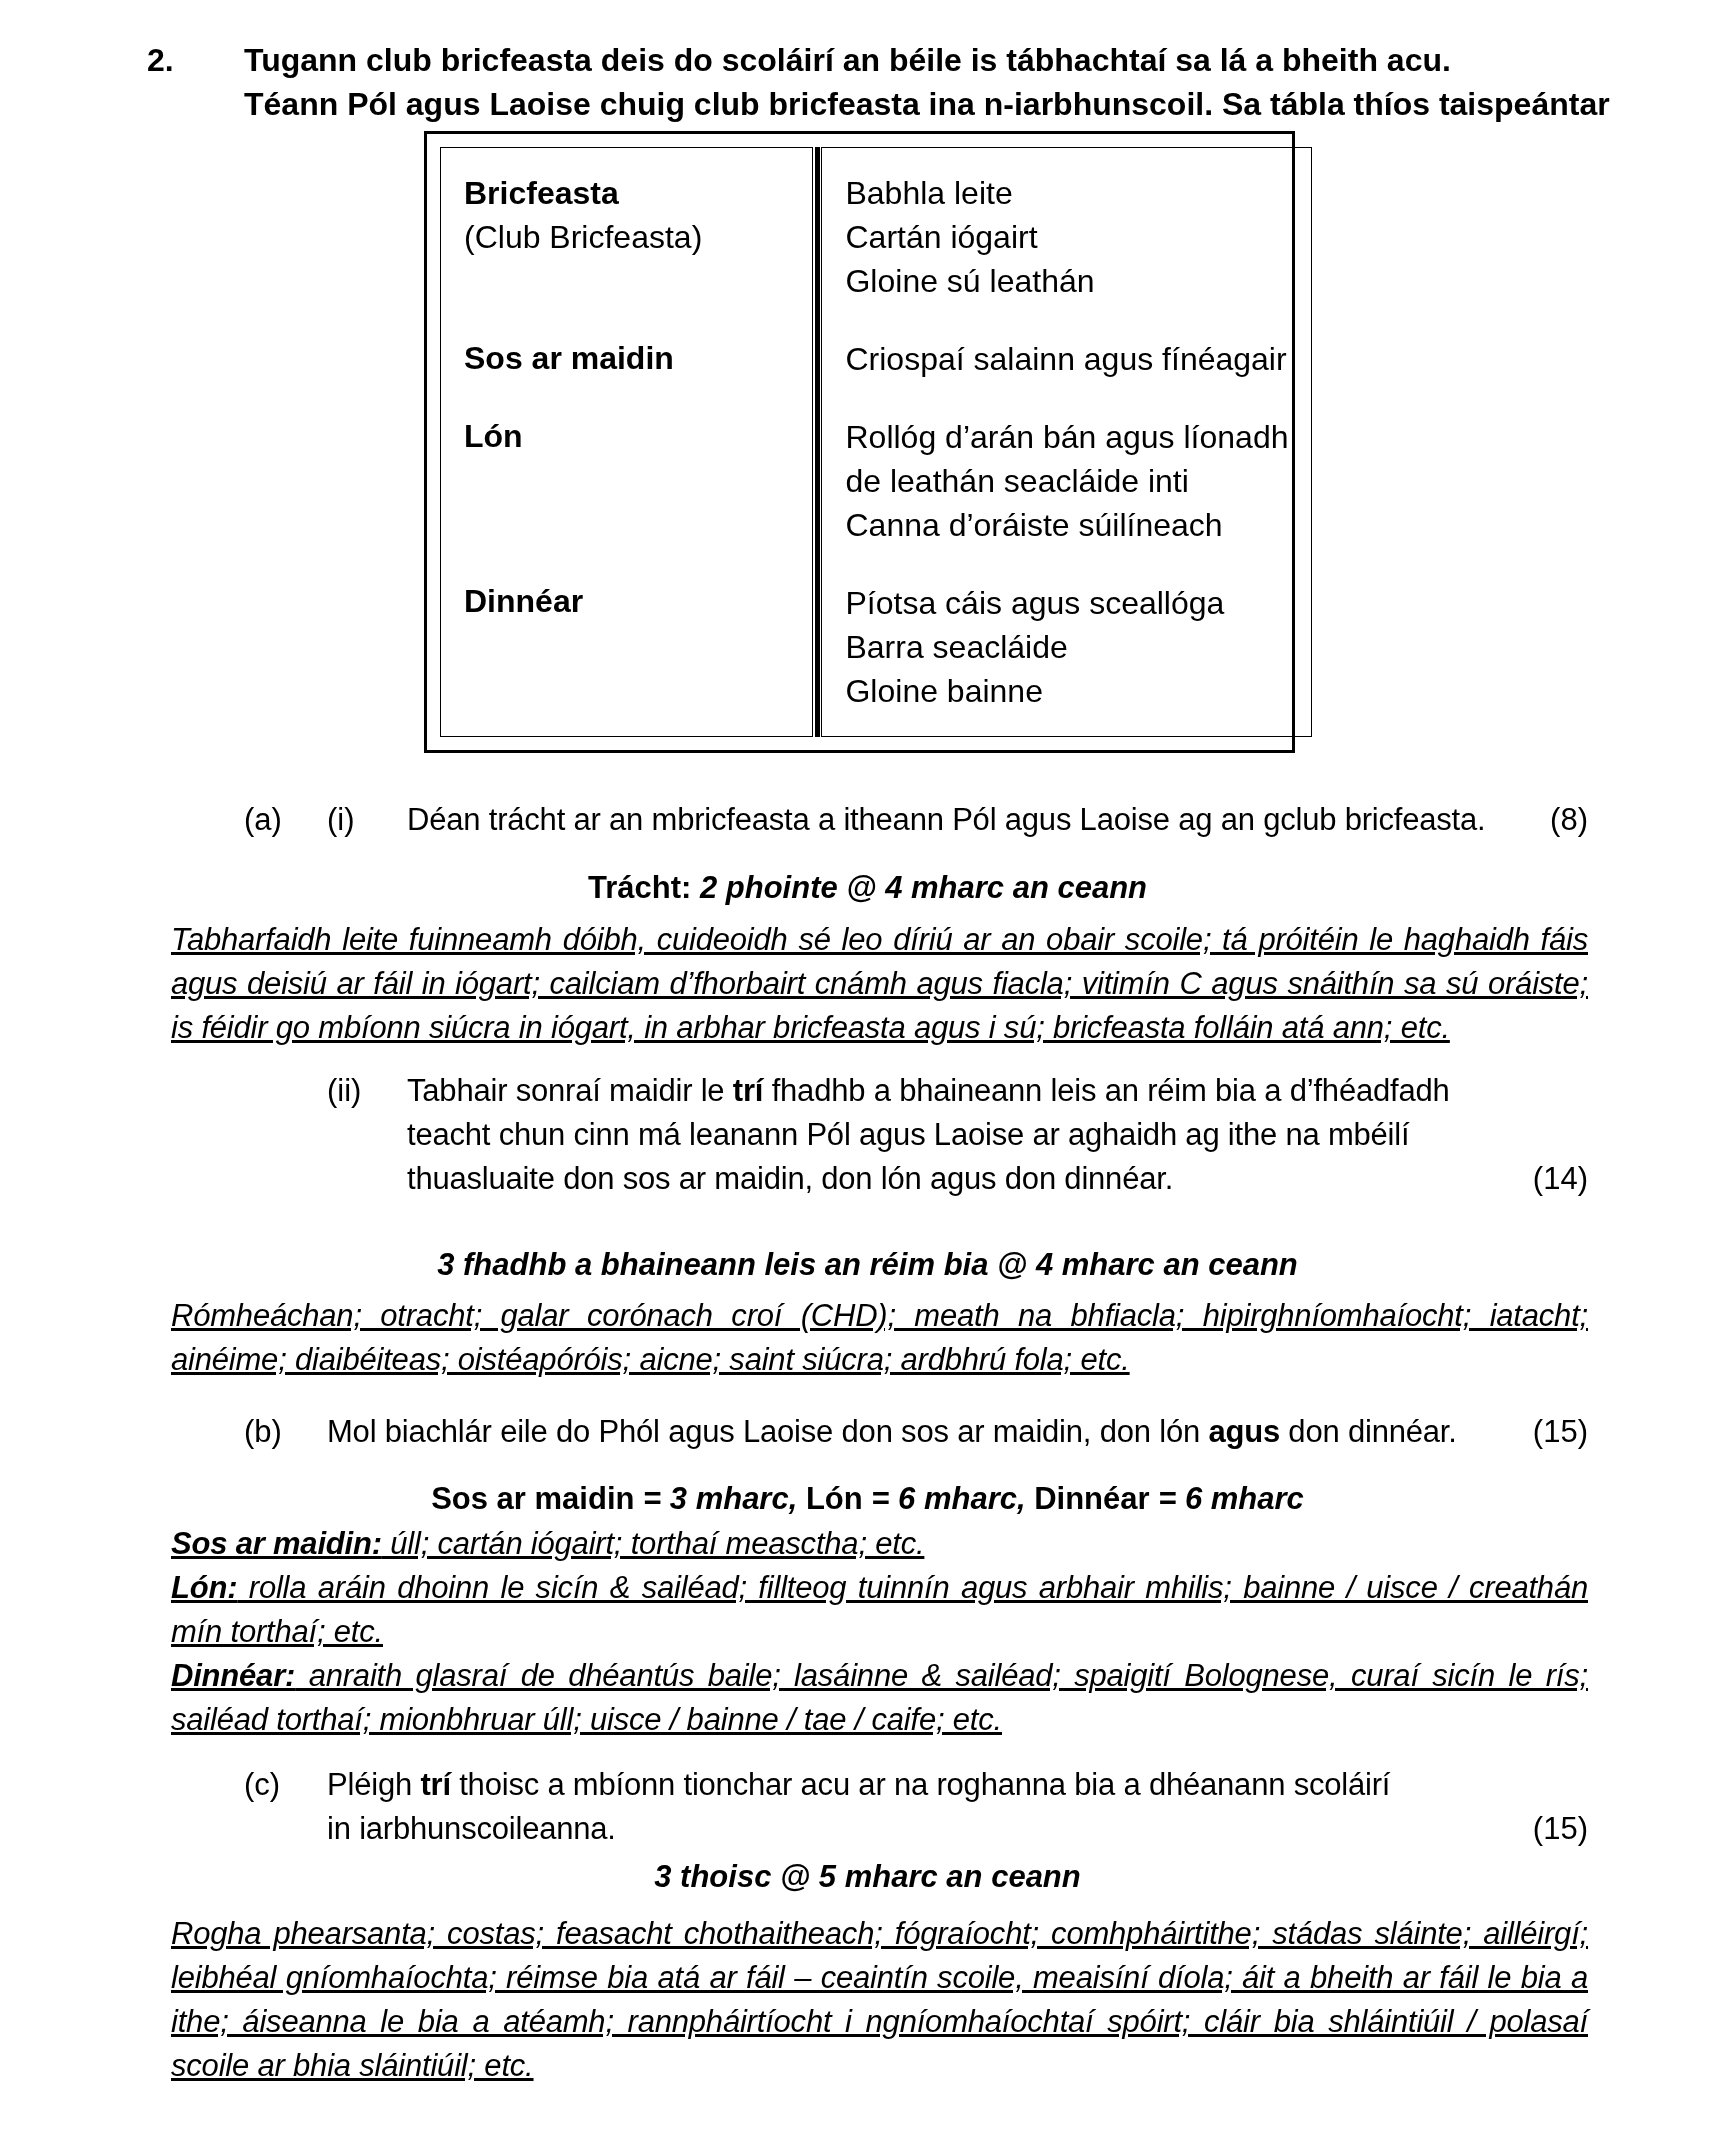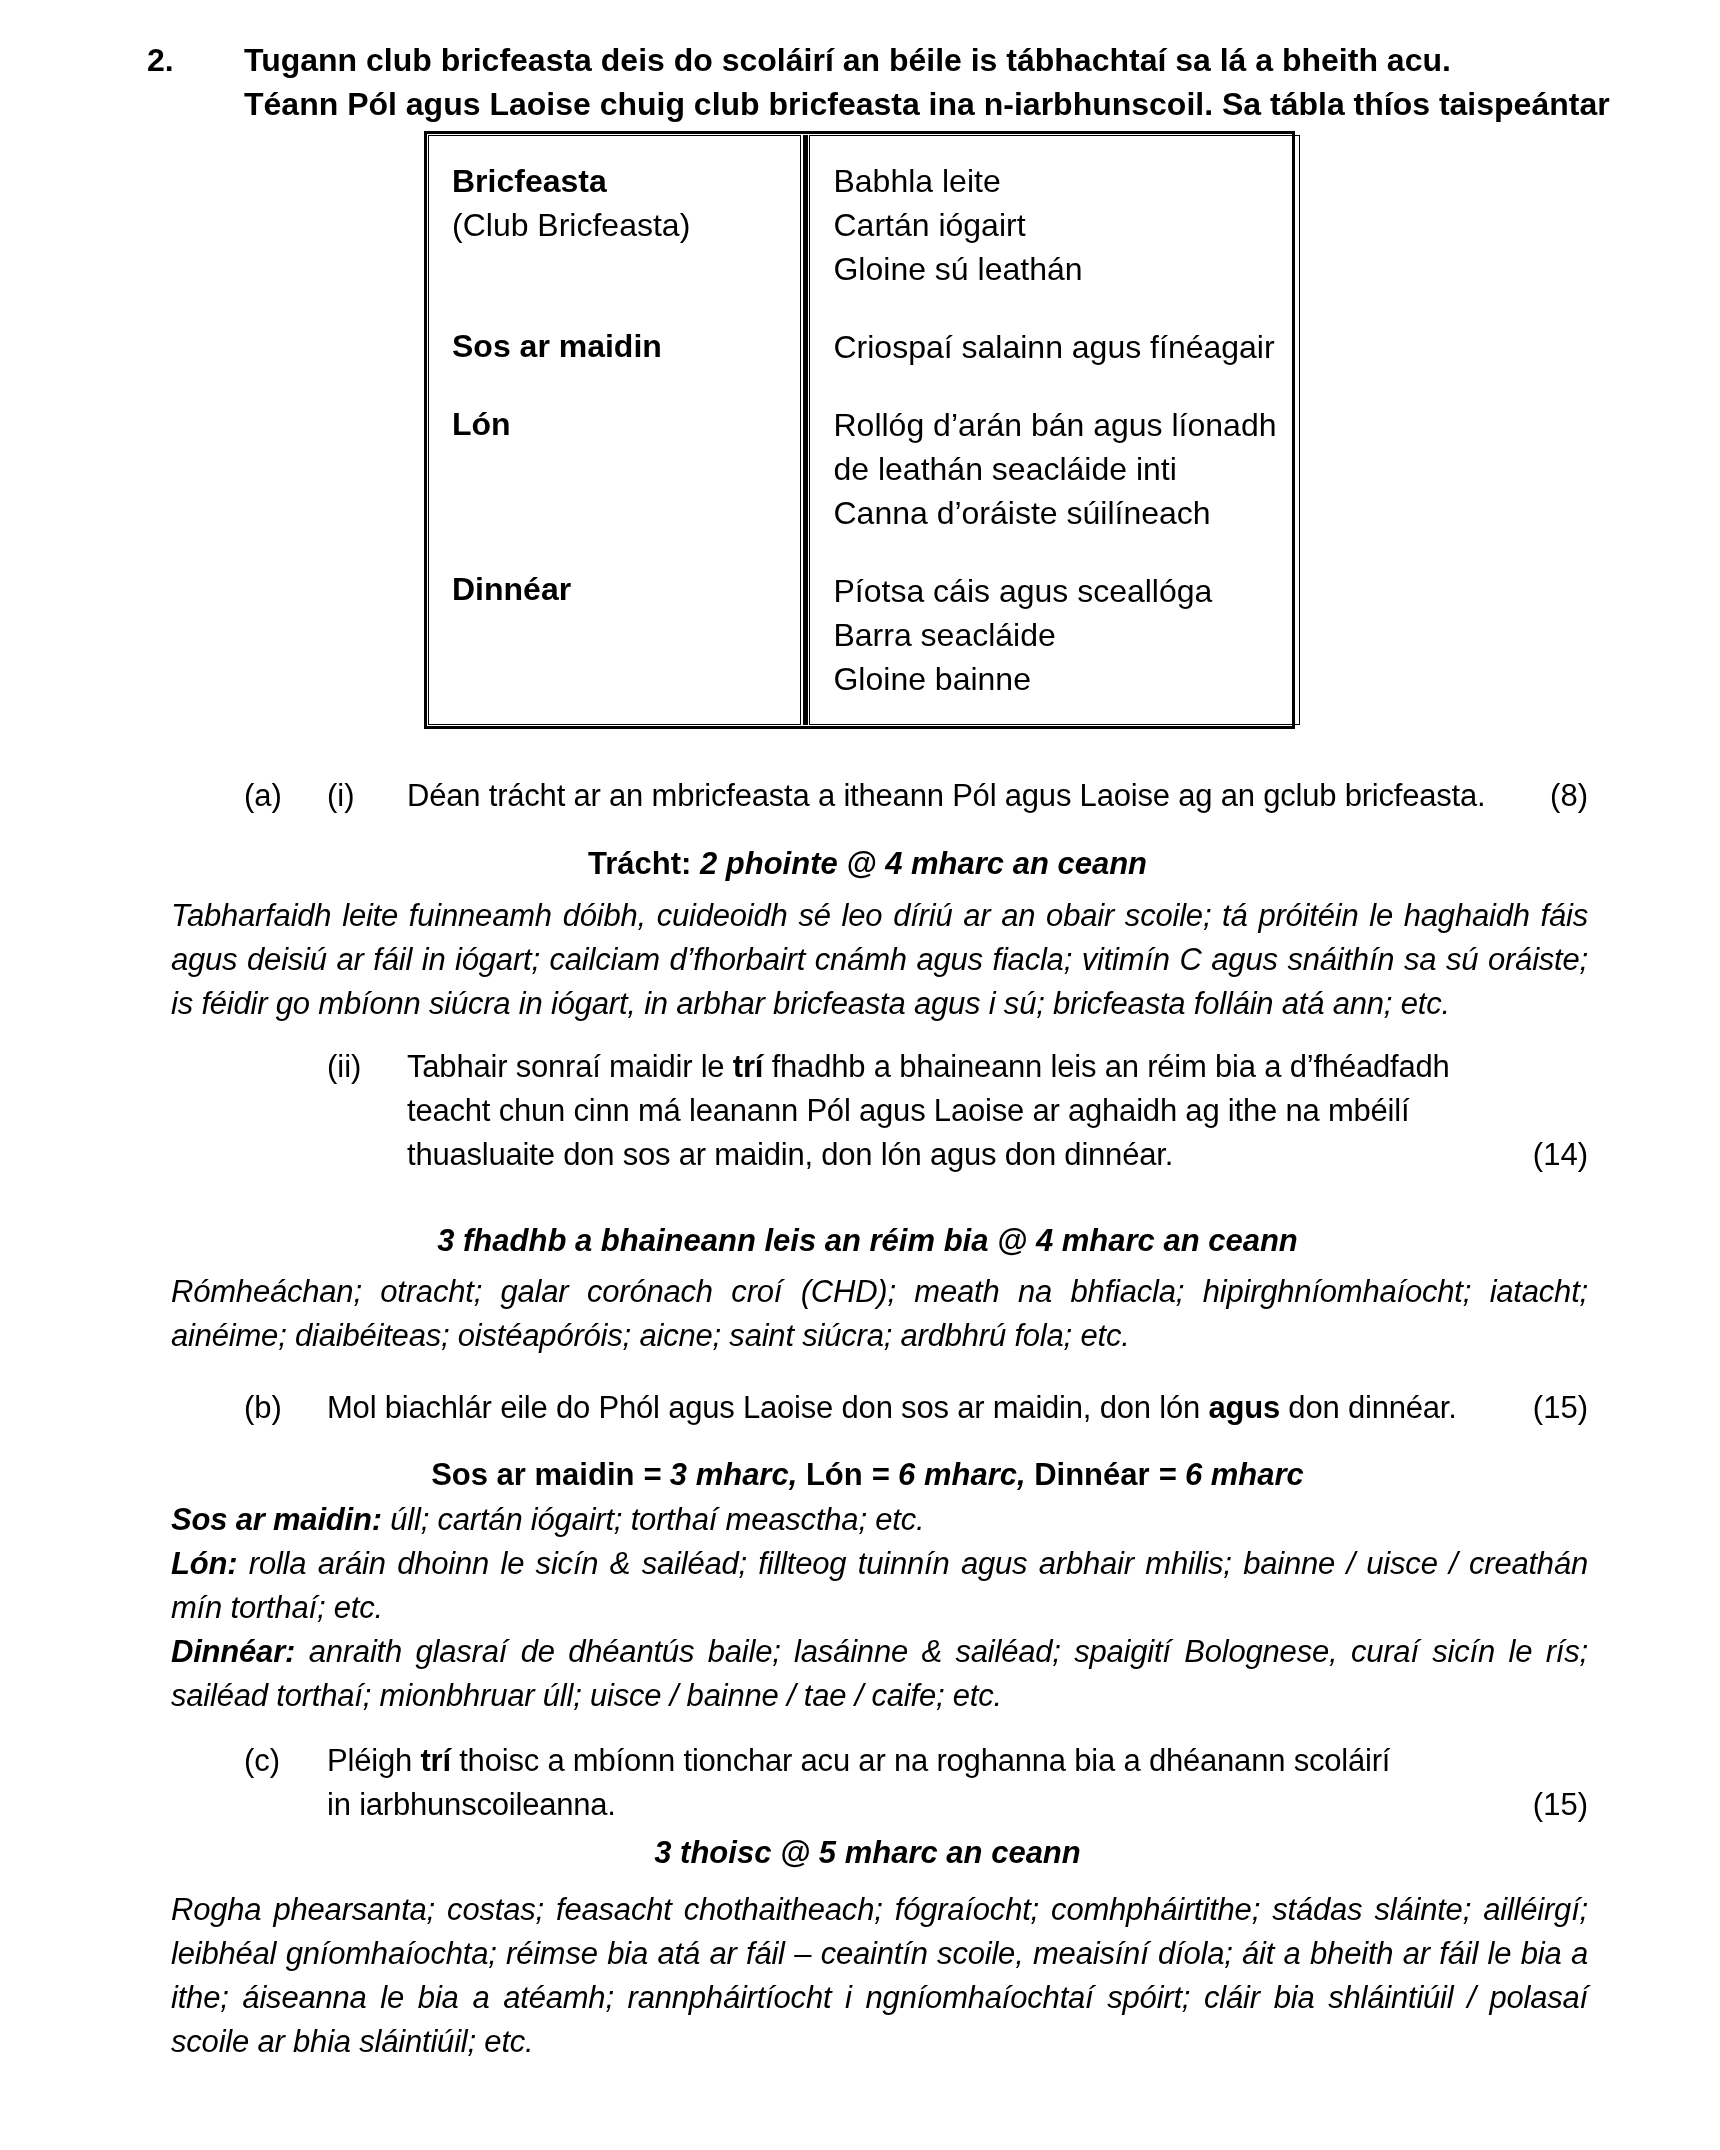--- a/index.html
+++ b/index.html
@@ -12,21 +12,21 @@
   .page { position:relative; padding:28px 132px 0 147px; box-sizing:border-box; width:1720px; }
 
   
   .qheader { display:flex; margin-top:9.5px; font-weight:700; font-size:32px; }
   .qheader .qnum { width:97px; flex-shrink:0; line-height:44px; }
   .hline { line-height:44px; white-space:nowrap; }
 
   
   .meal-table {
     box-sizing:border-box; width:871px; margin:5.7px 0 0 277px;
-    border:3.8px solid #000; padding:1px; display:flex; background:#fff;
+    border:3.8px solid #000; padding:13px; display:flex; background:#fff;
   }
   .t-cell { border:1.9px solid #000; padding:23px 23px; font-size:32px; line-height:44px; box-sizing:border-box; }
   .t-left { width:373px; flex-shrink:0; }
   .t-div  { width:4.7px; background:#000; margin:0 1.9px; flex-shrink:0; }
   .t-right{ flex:1; }
   .t-group { margin-bottom:34px; }
   .t-group:last-child { margin-bottom:0; }
   .rows-1 { min-height:44px; }
   .rows-3 { min-height:131px; }
   .t-line { white-space:nowrap; min-height:44px; }
@@ -41,21 +41,21 @@
   .qblock { width:1117px; letter-spacing:-0.2px; }
   .mark { position:absolute; right:0; top:0; }
   .mark-bottom { position:absolute; right:0; bottom:0; }
   b, .bold { font-weight:700;text-align:right; }
 
   
   .mk-heading { text-align:center; font-weight:700; line-height:44px; }
   .it { font-style:italic; }
 
   
-  .ans { margin-left:24px; text-align:justify; font-style:italic; line-height:44px; letter-spacing:-0.2px; }
+  .ans { margin-left:24px; text-align:justify; font-style:italic; line-height:44px; letter-spacing:-0.2px;text-decoration:underline; }
   .ans p { margin:0; }
   .b-label { font-weight:700; }
 
   .mt-qai { margin-top:45px; }
   .mt-htracht { margin-top:24px; }
   .mt-ans1 { margin-top:7.6px; }
   .mt-qii { margin-top:19px; }
   .mt-hfadhb { margin-top:42px; }
   .mt-ans2 { margin-top:7.6px; }
   .mt-qb { margin-top:28px; }

